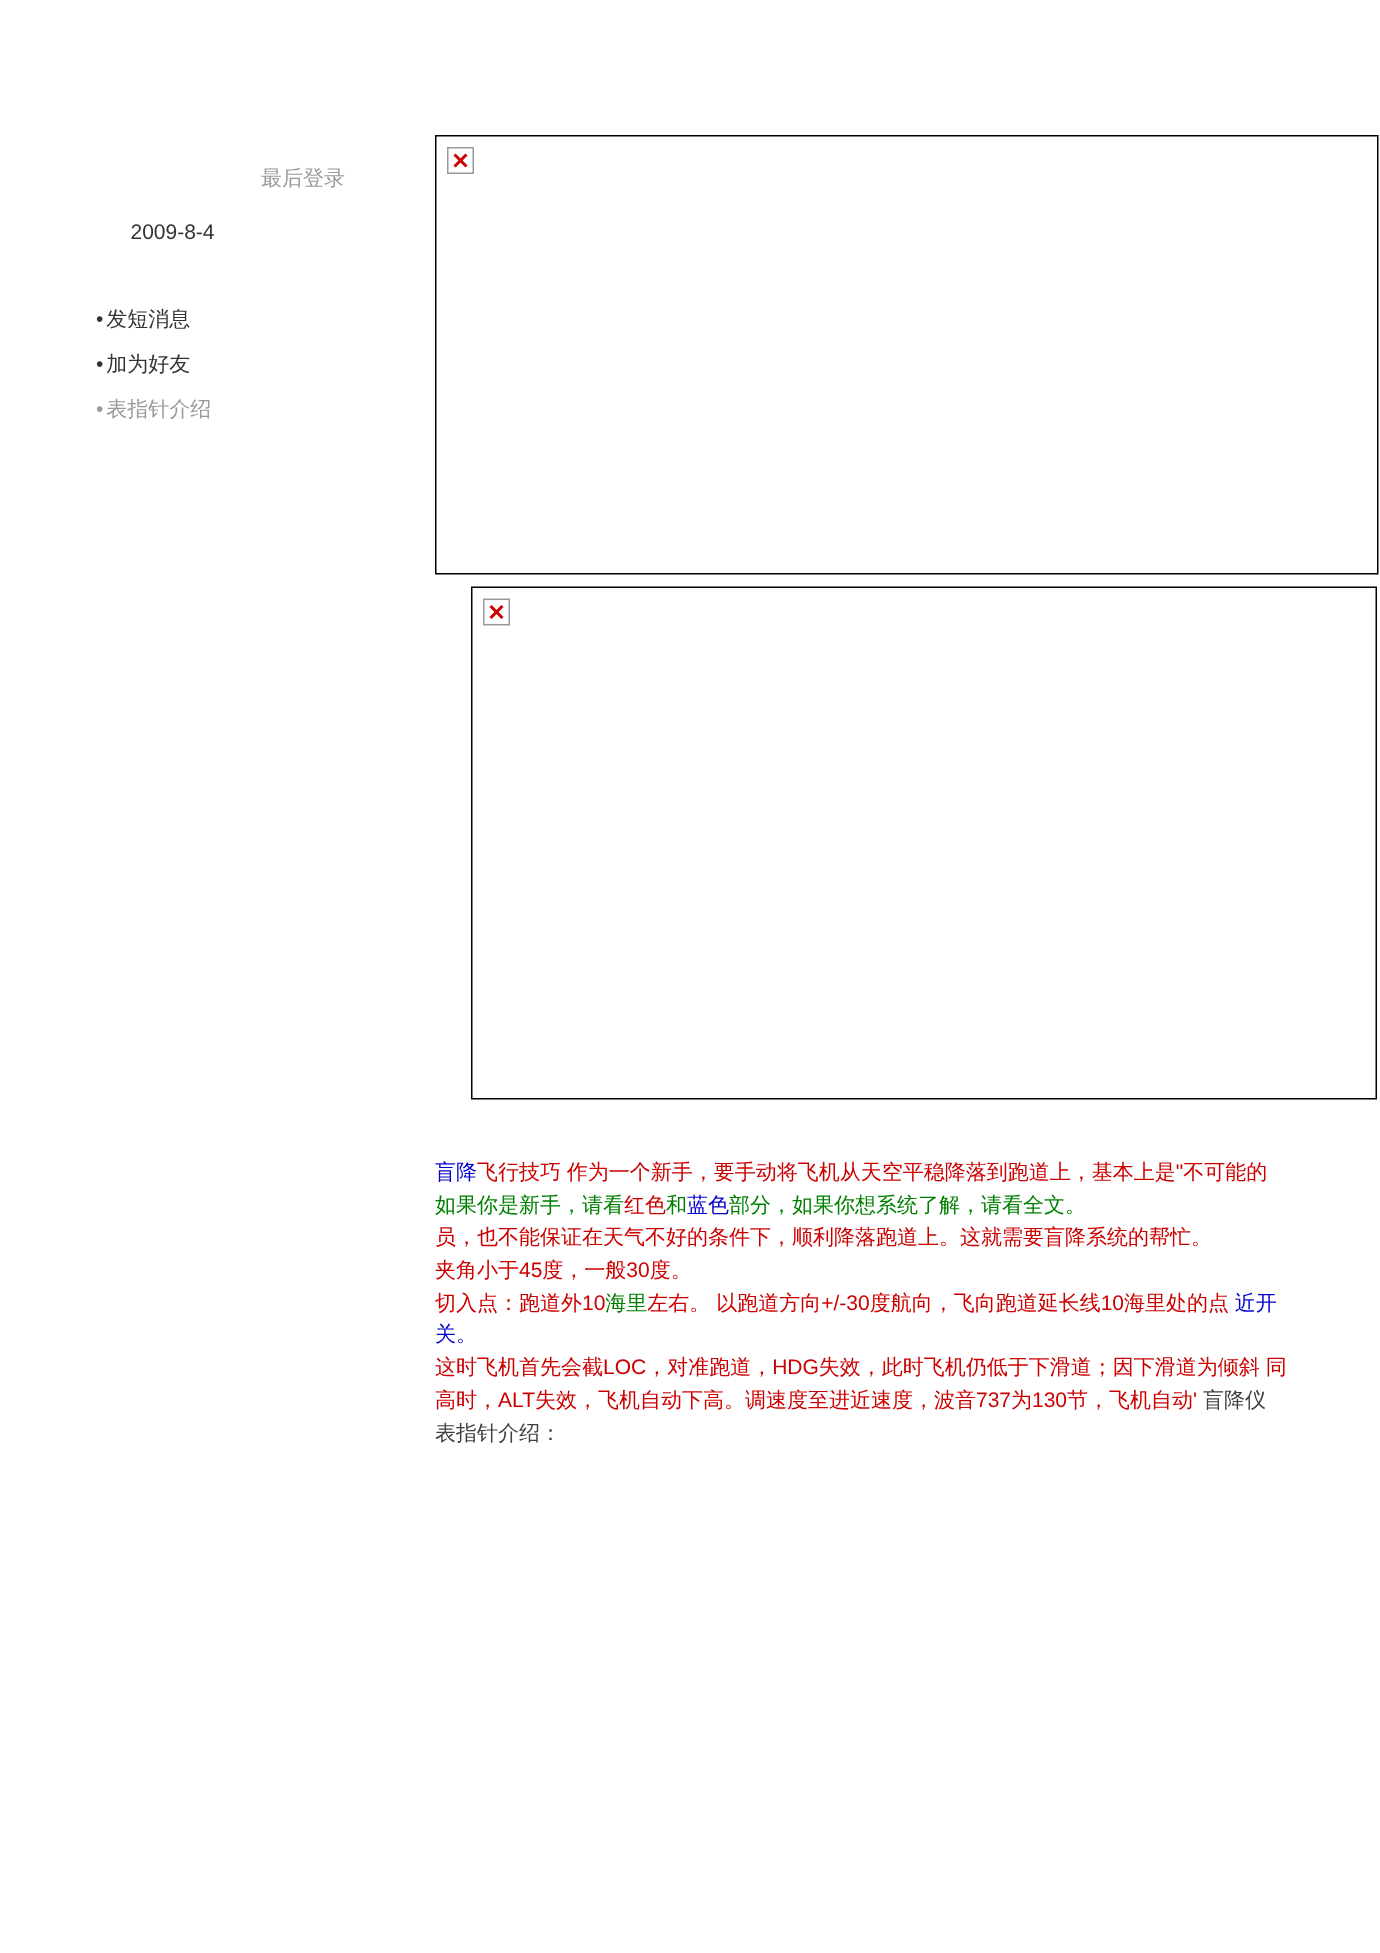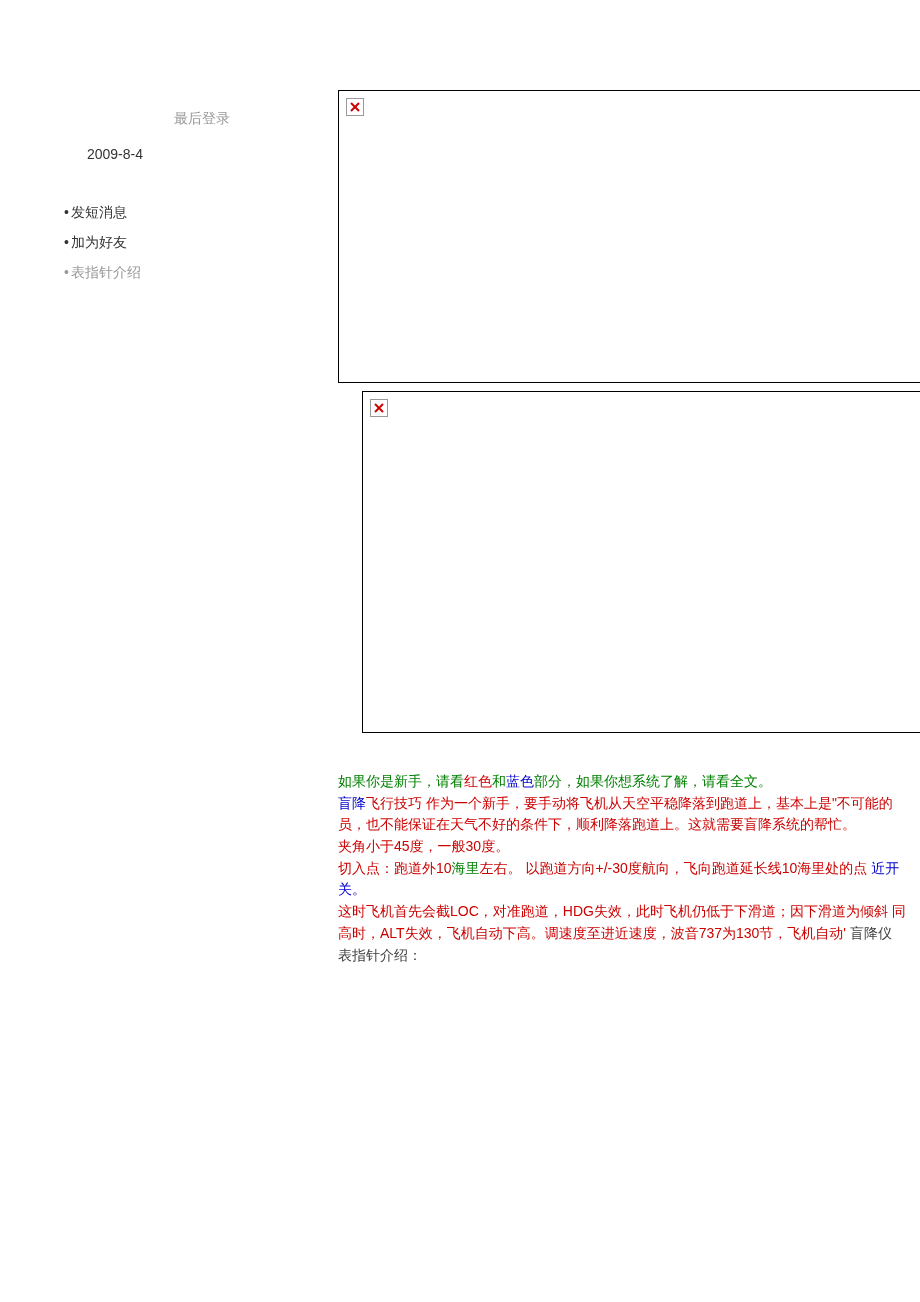--- a/index.html
+++ b/index.html
@@ -6,21 +6,20 @@
   body {
     margin: 0;
     font-family: Arial, "Microsoft YaHei", sans-serif;
     font-size: 14px;
     background: #fff;
     color: #333;
   }
   .container {
     display: flex;
     width: 100%;
-    gap: 48px;
   }
   .sidebar {
     width: 270px;
     padding: 110px 20px 0 0;
     flex-shrink: 0;
   }
   .sidebar-label {
     color: #999;
     text-align: right;
     padding-right: 20px;
@@ -121,24 +120,24 @@
       <span class="broken-icon">
         <svg viewBox="0 0 12 12">
             <line x1="2" y1="2" x2="10" y2="10" stroke="#c00" stroke-width="2"></line>
             <line x1="10" y1="2" x2="2" y2="10" stroke="#c00" stroke-width="2"></line>
           </svg>
       </span>
     </div>
 
     <div class="post-body">
       <div>
-        <span class="c-green">如果你是新手，请看</span><span class="c-red">红色</span><span class="c-green">和</span><span class="c-blue">蓝色</span><span class="c-green">部分，如果你想系统了解，请看全文。</span>
+        <span class="c-blue">盲降</span><span class="c-red">飞行技巧  作为一个新手，要手动将飞机从天空平稳降落到跑道上，基本上是"不可能的</span>
       </div>
       <div>
-        <span class="c-blue">盲降</span><span class="c-red">飞行技巧  作为一个新手，要手动将飞机从天空平稳降落到跑道上，基本上是"不可能的</span>
+        <span class="c-green">如果你是新手，请看</span><span class="c-red">红色</span><span class="c-green">和</span><span class="c-blue">蓝色</span><span class="c-green">部分，如果你想系统了解，请看全文。</span>
       </div>
       <div>
         <span class="c-red">员，也不能保证在天气不好的条件下，顺利降落跑道上。这就需要盲降系统的帮忙。</span>
       </div>
       <div>
         <span class="c-red">夹角小于45度，一般30度。</span>
       </div>
       <div>
         <span class="c-red">切入点：跑道外10</span><span class="c-green">海里</span><span class="c-red">左右。  以跑道方向+/-30度航向，飞向跑道延长线10海里处的点  </span><span class="c-blue">近开</span>
       </div>

